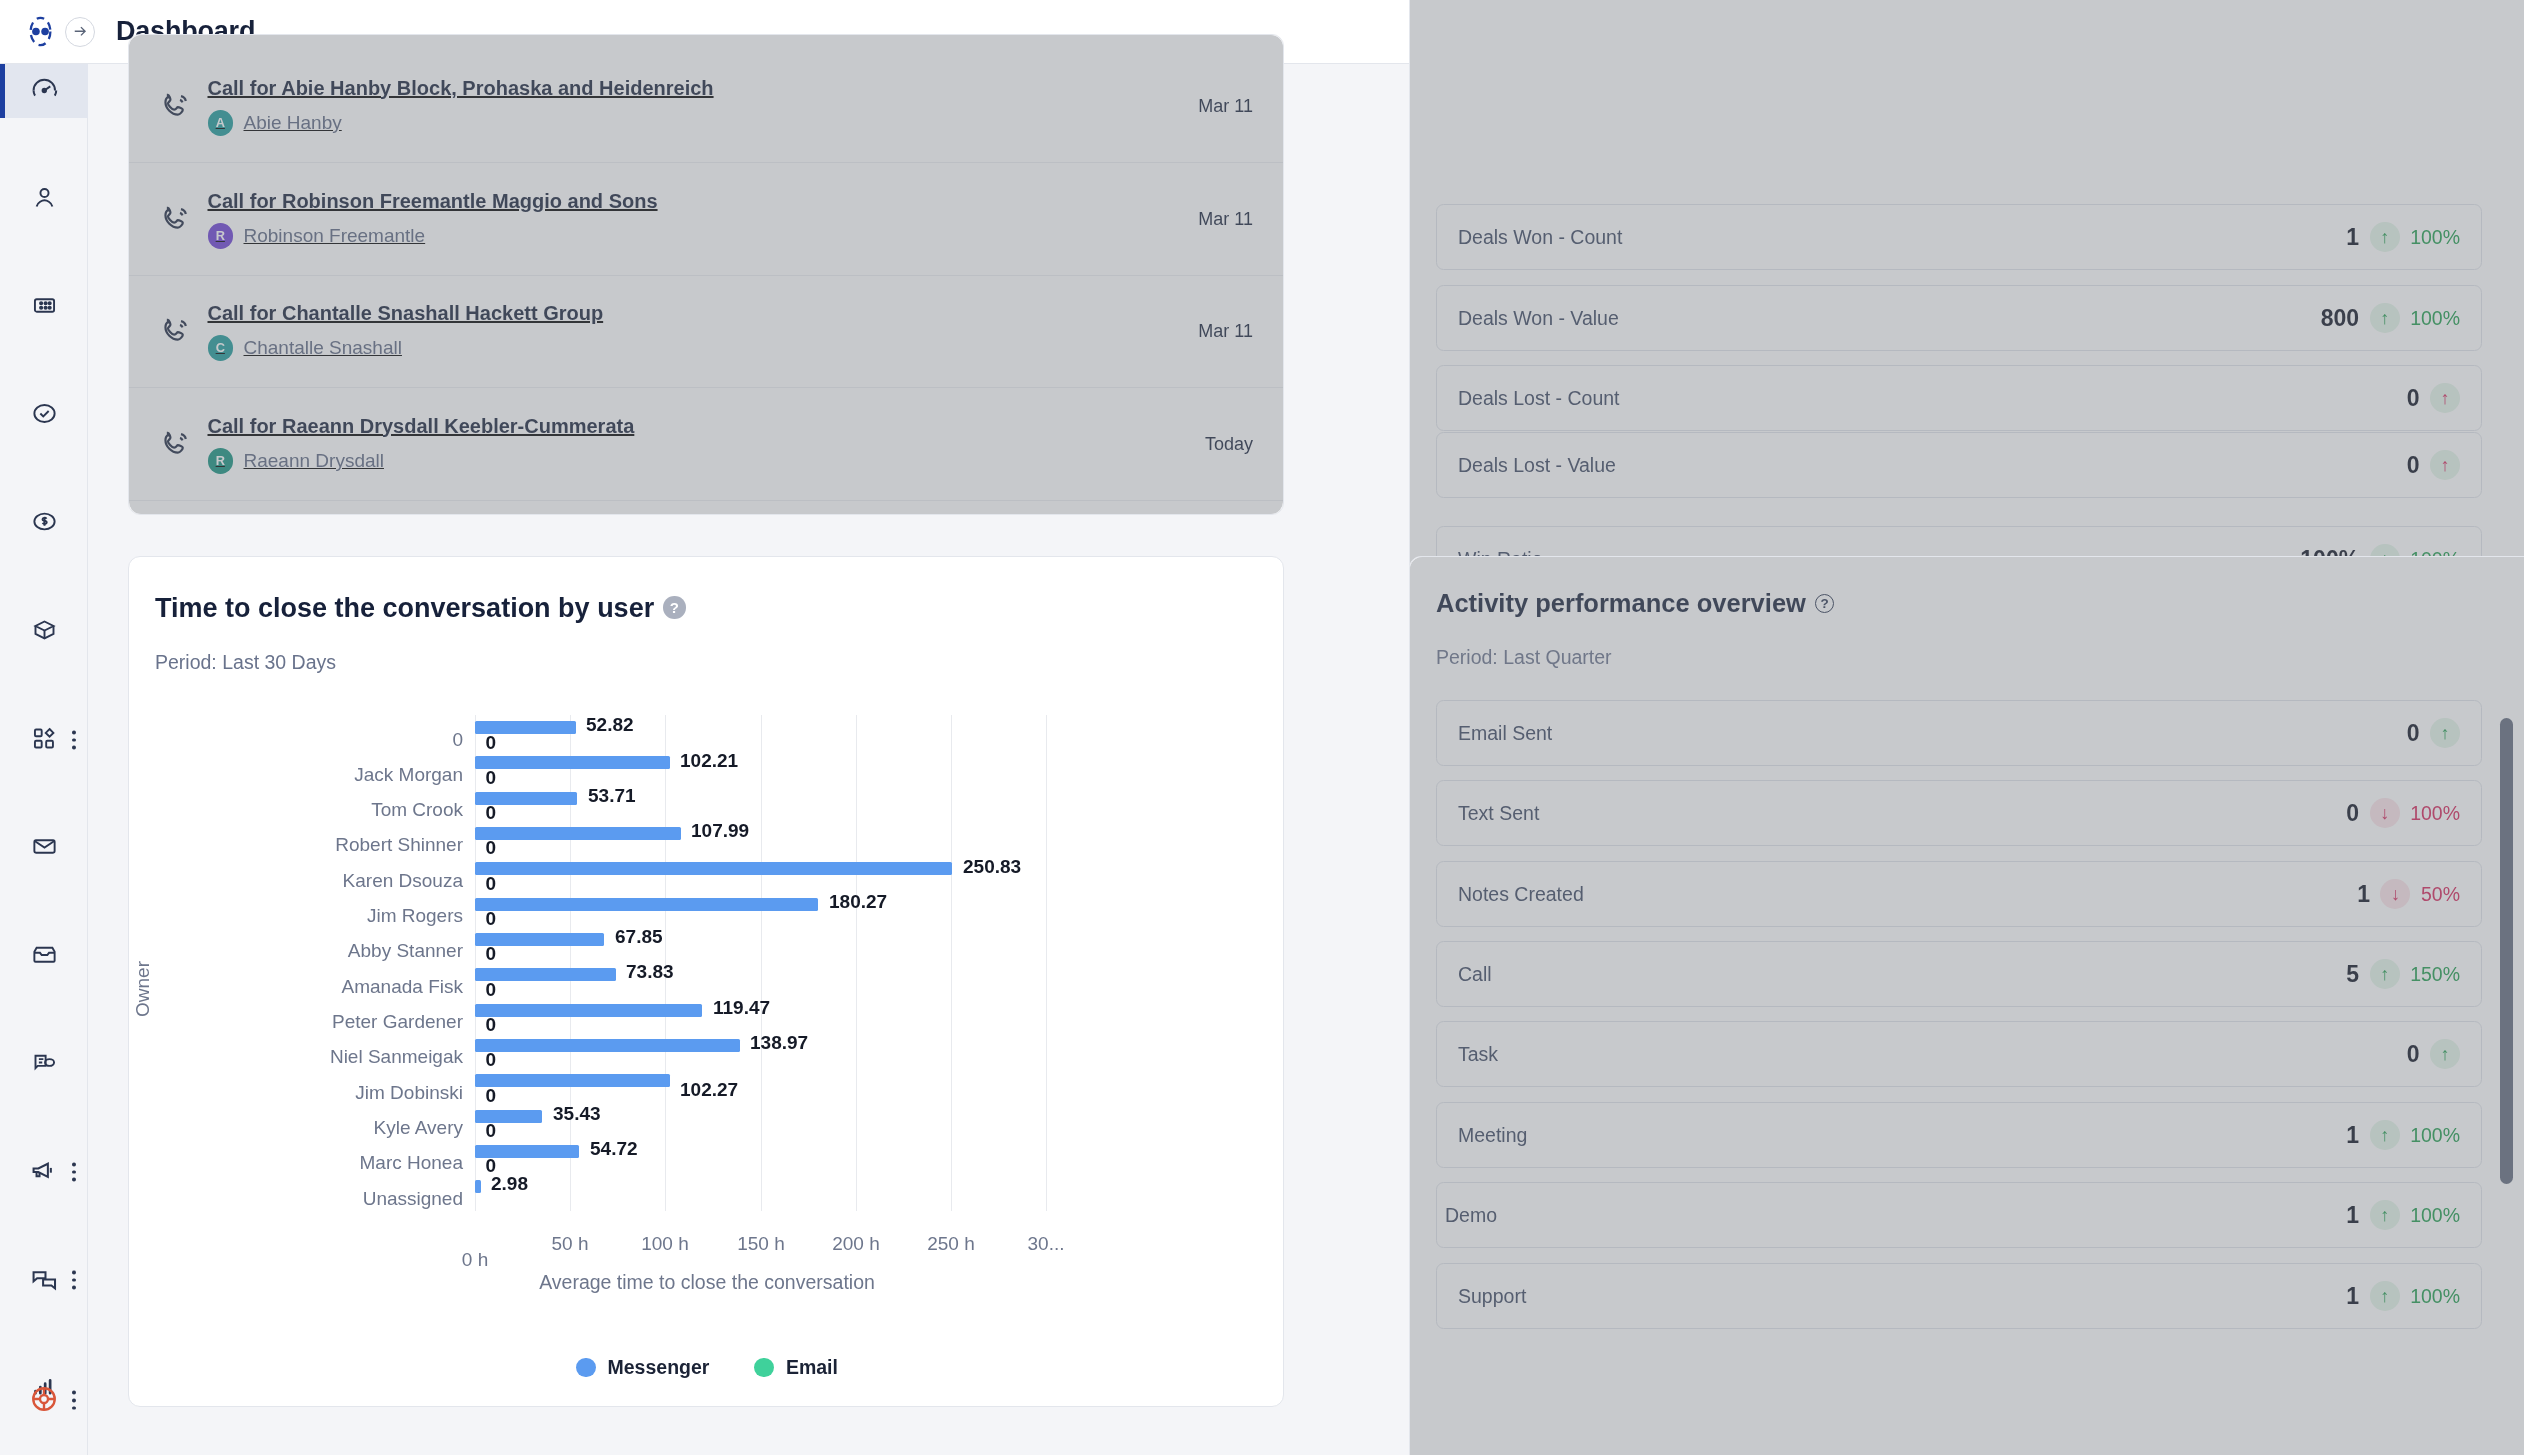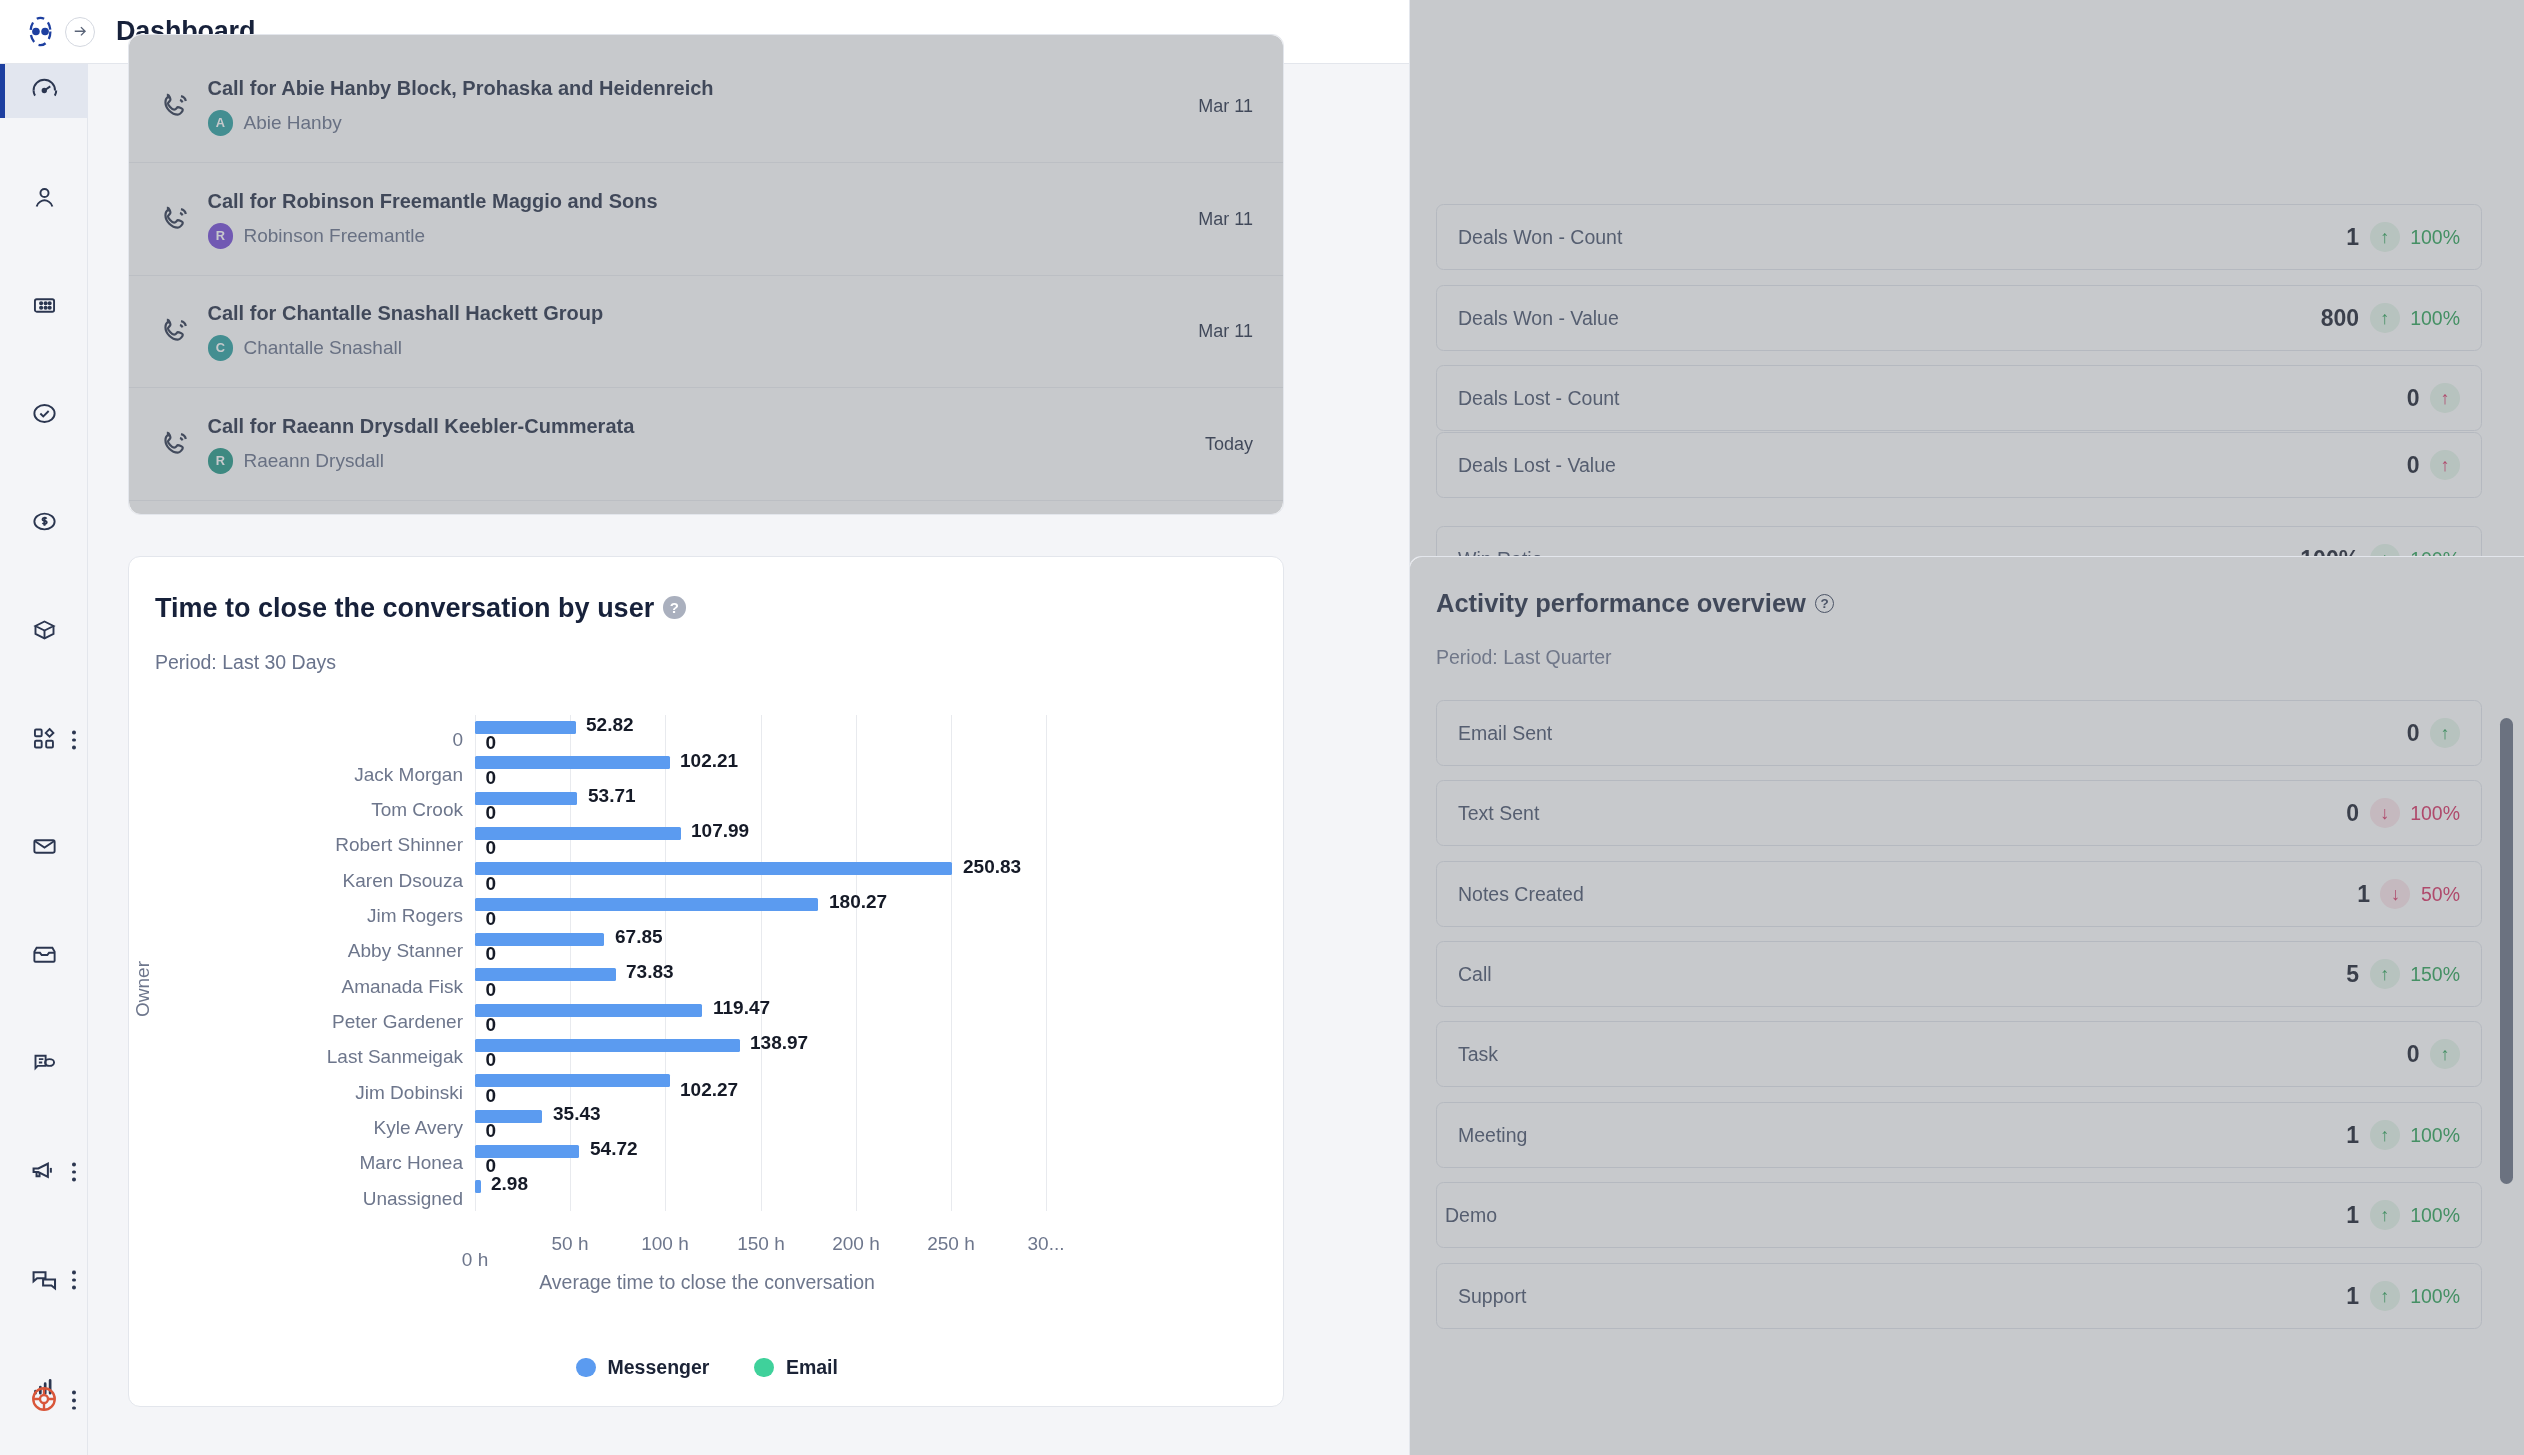--- a/index.html
+++ b/index.html
@@ -95,21 +95,21 @@
   .card {
     position: absolute; background:#ffffff; border:0.8px solid #e3e6ec; border-radius: 12px;
   }
   
   .dim { position:absolute; inset:0; background: rgba(122,126,133,0.42); pointer-events:none; border-radius:12px; }
 
   
   #calls-card { left: 40px; top: -30px; width: 1156px; height: 481px; overflow:hidden; }
   .call-row { position:absolute; left:0; width: 1156px; height: 113px; border-bottom:0.8px solid #eceef2; display:flex; align-items:center; }
   .call-ico { width: 65px; display:flex; justify-content:center; color:#1c2740; flex:0 0 auto; margin-left: 13.5px;}
-  .call-main { flex:1; }
+  .call-main { flex:1;text-decoration:underline; }
   .call-title { font-size: 20px; font-weight: bold; color:#17213a; }
   .call-sub { display:flex; align-items:center; margin-top: 10.5px; }
   .call-ava { width: 25.5px; height:25.5px; border-radius:50%; color:#fff; font-size:12.8px; font-weight:bold; display:flex; align-items:center; justify-content:center; }
   .call-name { margin-left: 10.5px; font-size: 19px; color:#5c6781; }
   .call-date { font-size: 18px; color:#17213a; padding-right: 32px; }
 
   
   #deals-card { left: 1321px; top: -165px; width: 1162px; height: 691px; }
   .metric-row {
     position:absolute; left:26px; width:1046px; height:66px;
@@ -529,21 +529,21 @@
         <div id="cat-labels">
             <div class="cat-label" style="top: 13.5px; left: 75px; width: 259px;">0</div>
             <div class="cat-label" style="top: 49px; left: 75px; width: 259px;">Jack Morgan</div>
             <div class="cat-label" style="top: 84px; left: 75px; width: 259px;">Tom Crook</div>
             <div class="cat-label" style="top: 119px; left: 75px; width: 259px;">Robert Shinner</div>
             <div class="cat-label" style="top: 155px; left: 75px; width: 259px;">Karen Dsouza</div>
             <div class="cat-label" style="top: 190px; left: 75px; width: 259px;">Jim Rogers</div>
             <div class="cat-label" style="top: 225px; left: 75px; width: 259px;">Abby Stanner</div>
             <div class="cat-label" style="top: 261px; left: 75px; width: 259px;">Amanada Fisk</div>
             <div class="cat-label" style="top: 296px; left: 75px; width: 259px;">Peter Gardener</div>
-            <div class="cat-label" style="top: 331px; left: 75px; width: 259px;">Last Sanmeigak</div>
+            <div class="cat-label" style="top: 331px; left: 75px; width: 259px;">Niel Sanmeigak</div>
             <div class="cat-label" style="top: 367px; left: 75px; width: 259px;">Jim Dobinski</div>
             <div class="cat-label" style="top: 402px; left: 75px; width: 259px;">Kyle Avery</div>
             <div class="cat-label" style="top: 437px; left: 75px; width: 259px;">Marc Honea</div>
             <div class="cat-label" style="top: 473px; left: 75px; width: 259px;">Unassigned</div>
           </div>
         <div class="grid-area">
           <div id="gridlines">
               <div class="gline" style="left: 0px;"></div>
               <div class="gline" style="left: 95px;"></div>
               <div class="gline" style="left: 190px;"></div>

